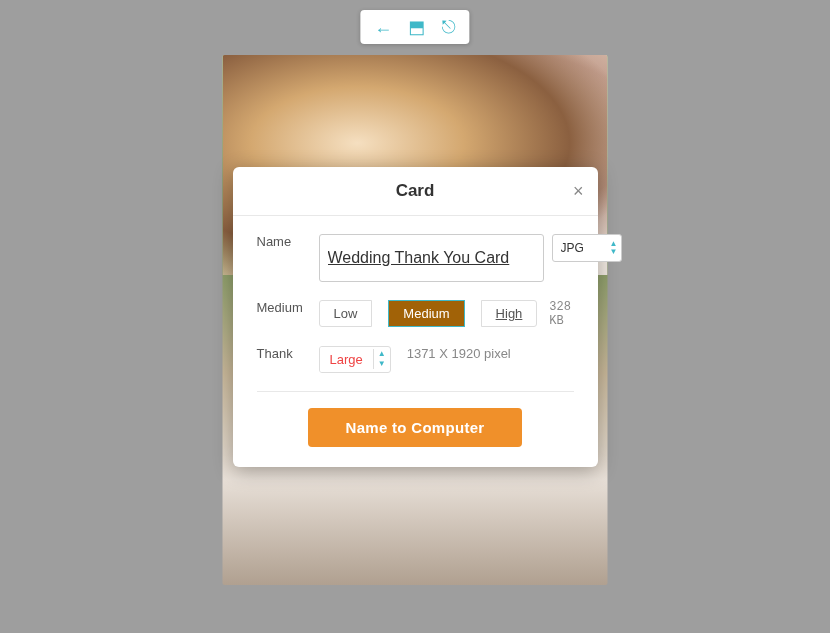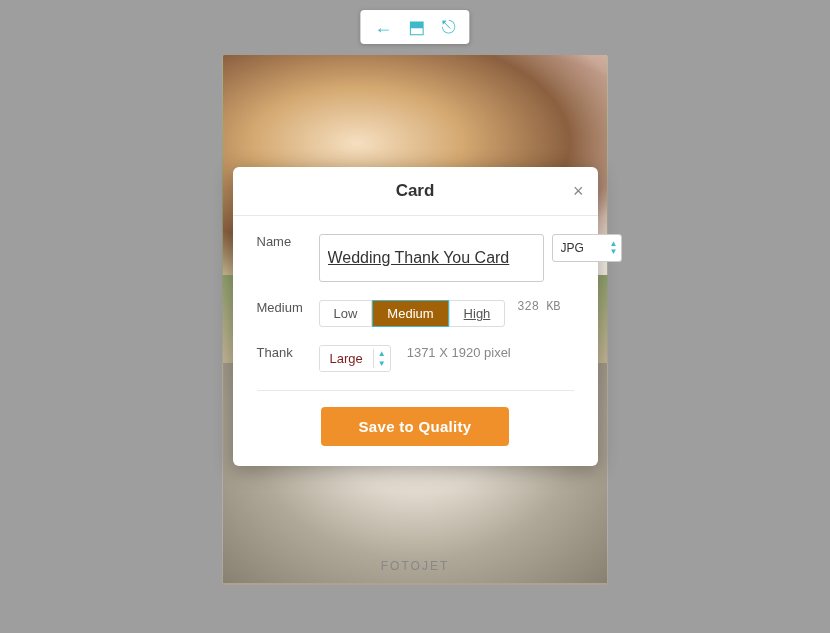--- a/index.html
+++ b/index.html
@@ -206,21 +206,21 @@
     }
     .format-arrows span {
       color: #3fb8c8;
       font-size: 8px;
       line-height: 1;
     }
 
     
     .quality-group {
       display: flex;
-      gap: 0;
+      gap: 16px;
     }
     .quality-btn {
       border: 1px solid #ddd;
       background: white;
       padding: 5px 14px;
       font-size: 13px;
       color: #555;
       cursor: pointer;
     }
     .quality-btn:first-child { border-radius: 3px 0 0 3px; }
@@ -242,21 +242,21 @@
       position: relative;
       display: flex;
       align-items: center;
       border: 1px solid #ddd;
       border-radius: 3px;
       overflow: hidden;
     }
     .size-label-btn {
       padding: 5px 10px;
       font-size: 13px;
-      color: #7f1d1d;
+      color: #ef4444;
       background: white;
       border: none;
       cursor: default;
     }
     .size-arrows-btn {
       display: flex;
       flex-direction: column;
       padding: 0 4px;
       background: white;
       border: none;
@@ -306,23 +306,20 @@
   <span class="toolbar-icon">←</span>
   <span class="toolbar-icon">⬒</span>
   <span class="toolbar-icon">⎋</span>
 </div>
 
 <div class="bg-image">
   <div class="couple-photo"></div>
   <div class="card-text-area">
     <div class="cursive-text">our wedding</div>
     <div class="big-you">YOU</div>
-  </div>
-  <div class="bottom-photo">
-    <div class="fotojet-label">FOTOJET</div>
   </div>
 </div>
 
 <div class="modal-overlay">
   <div class="modal">
 
     <div class="modal-header">
       <span class="modal-title">Card</span>
       <button class="modal-close">×</button>
     </div>
@@ -363,18 +360,18 @@
             <span>▲</span>
             <span>▼</span>
           </div>
         </div>
         <span class="size-pixel-info">1371 X 1920 pixel</span>
       </div>
 
       <hr class="modal-divider">
 
       <div class="save-btn-wrapper">
-        <button class="save-btn">Save to Quality</button>
+        <button class="save-btn">Name to Computer</button>
       </div>
 
     </div>
   </div>
 </div>
 
 </body></html>

